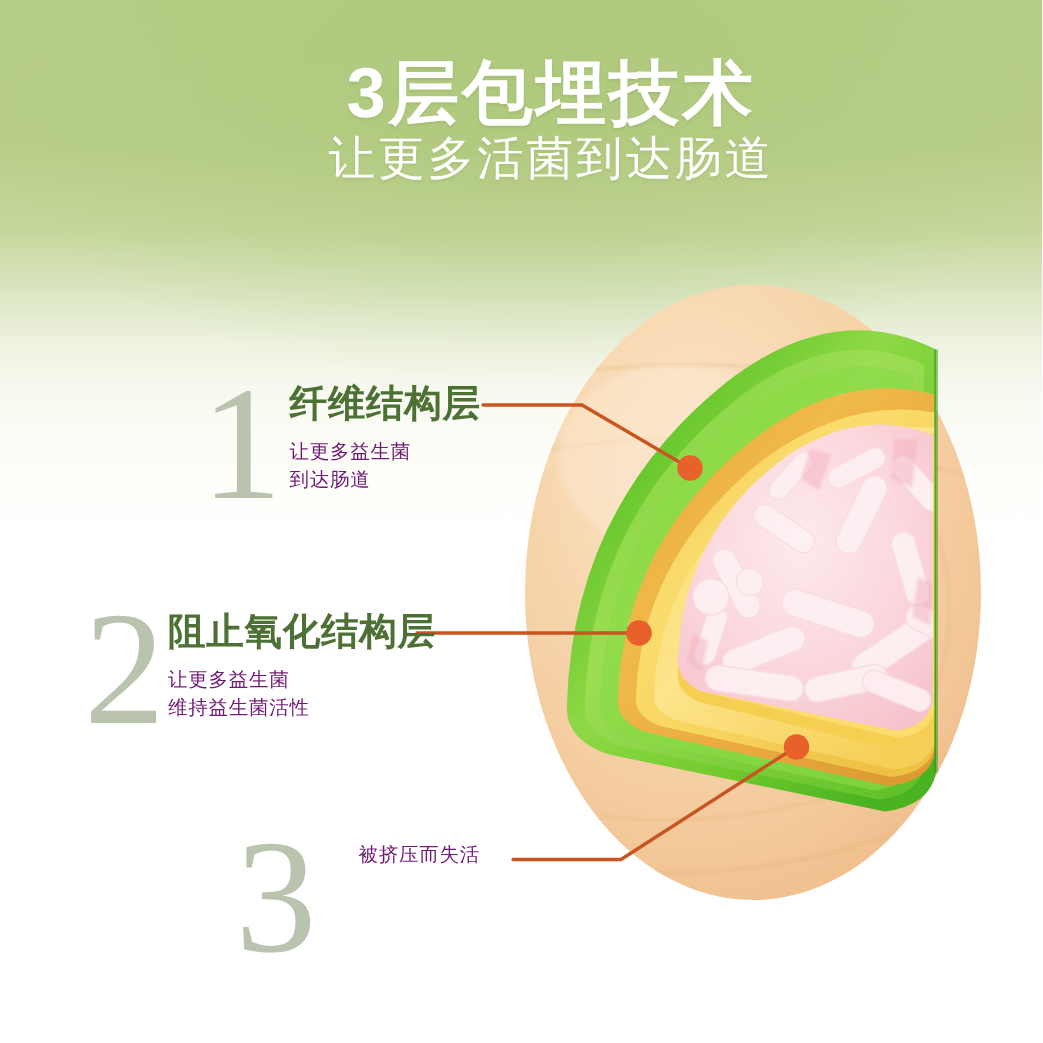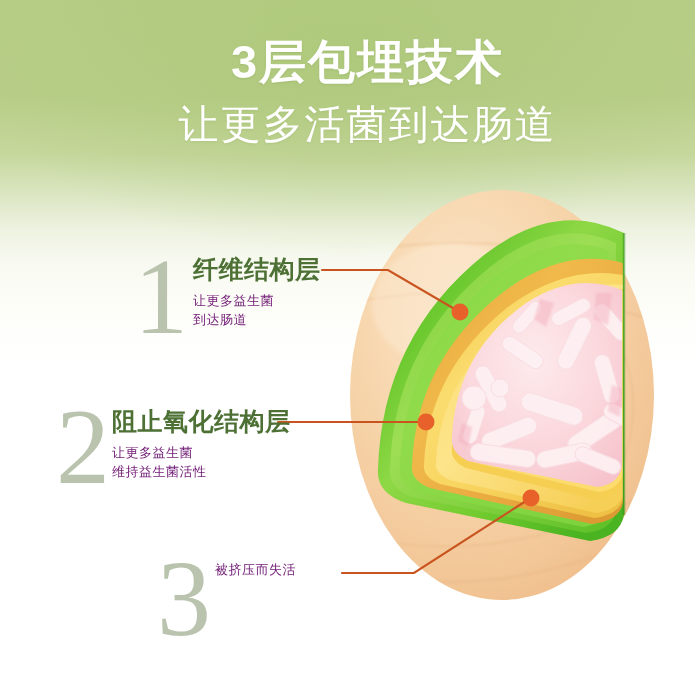--- a/index.html
+++ b/index.html
@@ -56,22 +56,21 @@
   }
   .title-main {
     font-size: 47px;
     line-height: 1.12;
     font-weight: bold;
     color: #ffffff;
     letter-spacing: 2px;
     text-shadow: 0 1px 2px rgba(120,150,80,0.25);
   }
   .title-sub {
-    margin-top: 13px;
-    font-size: 40px;
+    font-size: 31px;
     line-height: 1.1;
     font-weight: normal;
     color: #ffffff;
     letter-spacing: 2px;
     text-shadow: 0 1px 2px rgba(120,150,80,0.18);
   }
 
   
   .capsule-wrap {
     position: absolute;
@@ -298,17 +297,17 @@
     <div class="callout-text" style="left:112px; top:408px;">
       <div class="callout-title">阻止氧化结构层</div>
       <div class="callout-desc">让更多益生菌</div>
       <div class="callout-desc" style="margin-top:2px;">维持益生菌活性</div>
     </div>
   </div>
 
   <div class="callout">
     <div class="callout-number" style="left:157px; top:545px;">3</div>
     <div class="callout-text" style="left:215px; top:559px;">
-      <div class="callout-desc" style="margin-top:2px;">被挤压而失活</div>
+      <div class="callout-desc" style="margin-top:2px;margin-left:24px;">被挤压而失活</div>
     </div>
   </div>
 
 </div>
 
 </body></html>

